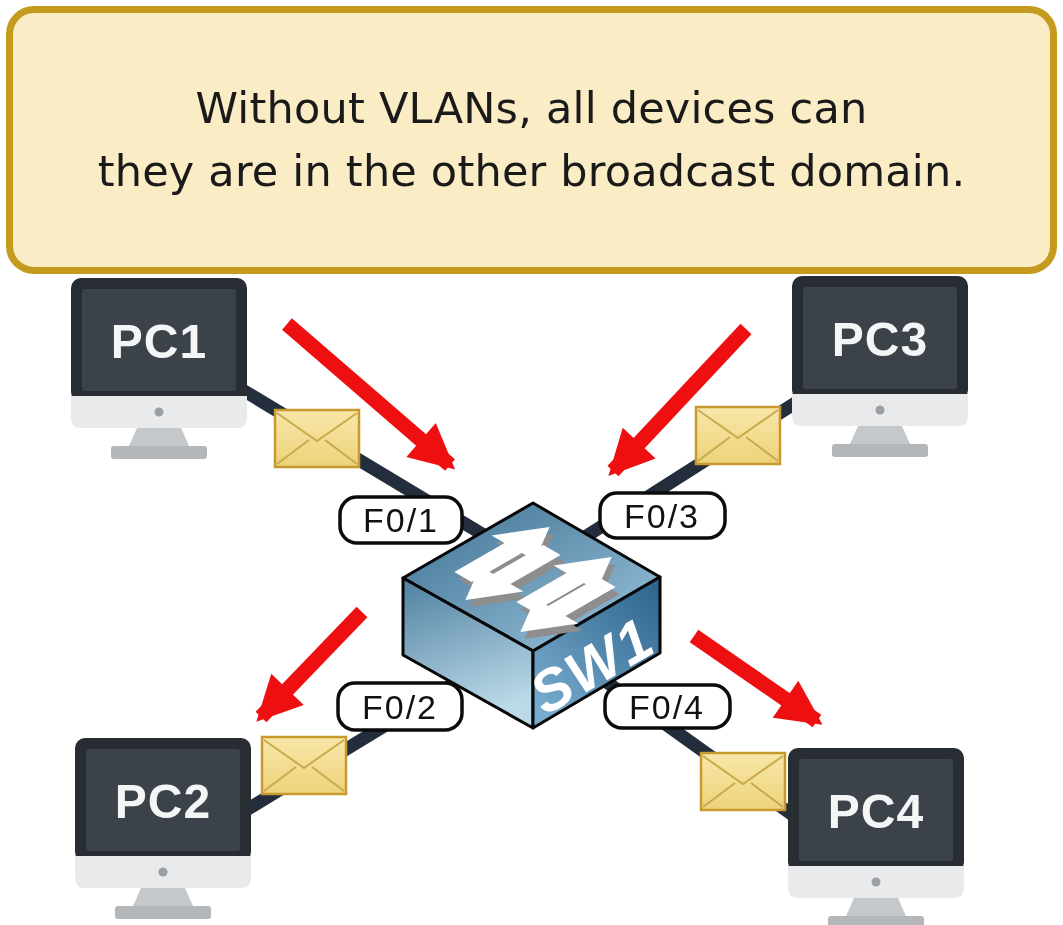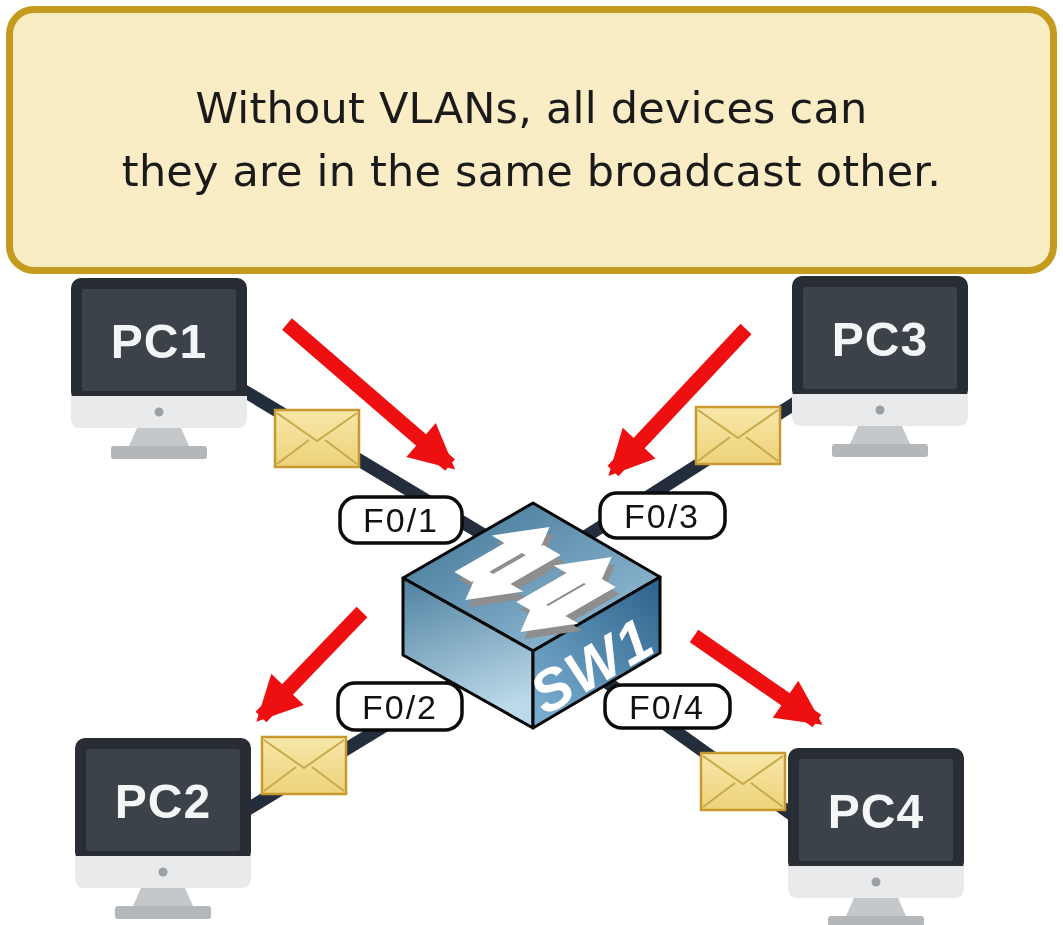--- a/index.html
+++ b/index.html
@@ -29,21 +29,21 @@
     font-size:58px;fill:#ffffff;letter-spacing:2px;
   }
 </style>
 </head>
 <body>
 
 <div class="stage">
 
   <div class="title-box">
     <span class="title-line">Without VLANs, all devices can</span>
-    <span class="title-line">they are in the same broadcast other.</span>
+    <span class="title-line">they are in the other broadcast domain.</span>
   </div>
 
   <svg class="diagram" viewBox="0 0 1063 925">
     <defs>
       <linearGradient id="topGrad" x1="0%" y1="0%" x2="100%" y2="100%">
         <stop offset="0%" stop-color="#3E7192"></stop>
         <stop offset="100%" stop-color="#9CC5DE"></stop>
       </linearGradient>
       <linearGradient id="leftGrad" x1="0%" y1="0%" x2="30%" y2="100%">
         <stop offset="0%" stop-color="#4E80A0"></stop>

